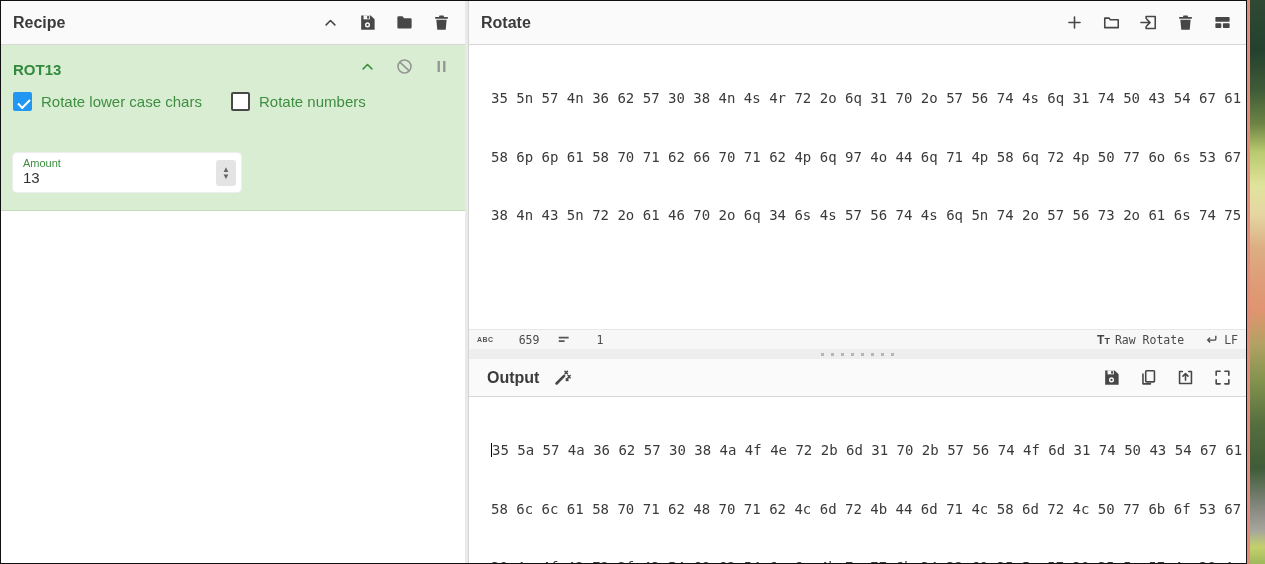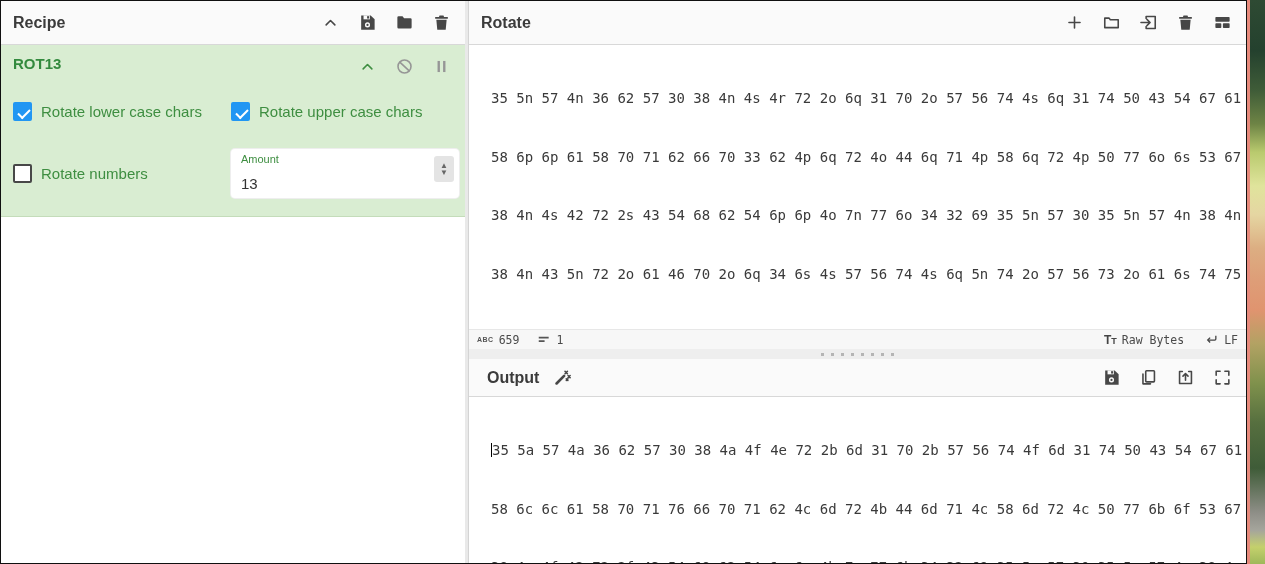--- a/index.html
+++ b/index.html
@@ -29,34 +29,34 @@
   .icon .st { fill:none; stroke:#474747; stroke-width:2; stroke-linecap:round; stroke-linejoin:round; }
   .icon .fl { fill:#474747; }
   .icon .mute { stroke:#969696; }
   .icon .gr { stroke:#3e8e41; }
 
   
   .recipe-panel { width:464px; flex:none; display:flex; flex-direction:column; background:#fff; }
   .gutter-v { width:4px; flex:none; background:#e9e9e9; border-right:1px solid #d4d4d4; }
 
   .op-block { background:#d9edd2; border-bottom:1px solid #c4dcba; padding:10px 12px 18px; }
-  .op-head { display:flex; align-items:flex-start; margin-bottom:24px; }
+  .op-head { display:flex; align-items:flex-end; margin-bottom:14px; }
   .op-title { font-size:15px; font-weight:bold; color:#338a3e; }
-  .op-args { display:grid; grid-template-columns:218px 1fr; row-gap:28px; align-items:center; }
+  .op-args { display:grid; grid-template-columns:218px 1fr; row-gap:42px; align-items:center; }
   .cb-row { display:flex; align-items:center; cursor:pointer; }
   .cb { width:19px; height:19px; border-radius:2px; margin-right:9px; flex:none;
         background:#fff; border:2px solid #484848; position:relative; }
   .cb.checked { background:#2196f3; border-color:#2196f3; }
   .cb.checked::after { content:""; position:absolute; left:3px; top:5px; width:10px; height:5px;
         border-left:2.5px solid #fff; border-bottom:2.5px solid #fff; transform:rotate(-45deg); }
   .cb-label { font-size:15px; color:#3e8e41; }
 
   .amount-field { position:relative; width:228px; background:#fff; border-radius:4px;
         padding:4px 30px 5px 10px; box-shadow:0 0 0 1px #eee; }
-  .amount-label { display:block; font-size:11px; color:#3e8e41; margin-bottom:10px; }
+  .amount-label { display:block; font-size:11px; color:#3e8e41; margin-bottom:0; }
   .amount-input { border:none; outline:none; width:100%; font-size:15px; color:#333;
         font-family:"Liberation Sans",sans-serif; background:transparent; }
   .stepper { position:absolute; right:5px; top:7px; width:20px; height:26px; background:#e4e4e4;
         border-radius:3px; display:flex; flex-direction:column; align-items:center;
         justify-content:center; cursor:pointer; color:#666; }
   .stepper span { font-size:8px; line-height:7px; }
 
   .recipe-empty { flex:1; background:#fff; }
 
   
@@ -65,21 +65,21 @@
         line-height:19.5px; color:#3a3a3a; padding:5px 22px; white-space:pre; overflow:hidden;
         background:#fff; cursor:text; }
   .input-area { height:284px; flex:none; }
   .output-area { flex:1; }
   .caret { display:inline-block; width:1px; height:14px; background:#000;
         vertical-align:-2px; }
 
   .input-footer { height:20px; flex:none; background:#f7f7f7; border-top:1px solid #e7e7e7;
         display:flex; align-items:center; padding:0 8px;
         font-family:"DejaVu Sans Mono","Liberation Mono",monospace; font-size:11.5px; color:#4a4a4a; }
-  .stat { display:flex; align-items:center; margin-right:18px; }
+  .stat { display:flex; align-items:center; margin-right:18px;gap:20px; }
   .stat .sicon { margin-right:5px; display:flex; align-items:center; }
   .abc-glyph { font-size:7px; font-weight:bold; letter-spacing:0.5px; color:#555;
         font-family:"Liberation Sans",sans-serif; }
   .fsel { display:flex; align-items:center; margin-left:20px; cursor:pointer; }
   .fsel .sicon { margin-right:5px; display:flex; align-items:center; }
   .tt-glyph { font-weight:bold; color:#444; font-family:"Liberation Sans",sans-serif;text-align:right; }
   .tt-glyph .big { font-size:12px; } .tt-glyph .small { font-size:9px; }
 
   .splitter { height:10px; flex:none; background:#eeeeee; display:flex; align-items:center;
         justify-content:center; cursor:row-resize; }
@@ -144,24 +144,20 @@
             <svg class="icon" viewBox="0 0 24 24">
                 <rect x="7" y="5" width="3" height="14" fill="#969696"></rect>
                 <rect x="14" y="5" width="3" height="14" fill="#969696"></rect>
               </svg>
           </button>
         </div>
         <div class="op-args">
           <label class="cb-row">
             <span class="cb checked"></span>
             <span class="cb-label">Rotate lower case chars</span>
-          </label>
-          <label class="cb-row">
-            <span class="cb checked"></span>
-            <span class="cb-label">Rotate upper case chars</span>
           </label>
           <label class="cb-row">
             <span class="cb"></span>
             <span class="cb-label">Rotate numbers</span>
           </label>
           <div class="amount-field">
             <span class="amount-label">Amount</span>
             <input class="amount-input" value="13" style="">
             <span class="stepper">
                 <span>▲</span>
@@ -206,22 +202,21 @@
           <svg class="icon" viewBox="0 0 24 24">
               <rect class="fl" x="3" y="5" width="18" height="6" rx="1"></rect>
               <rect class="fl" x="3" y="13" width="7.5" height="6" rx="1"></rect>
               <rect class="fl" x="12.5" y="13" width="8.5" height="6" rx="1"></rect>
             </svg>
         </button>
       </div>
 
       <div class="code-area input-area">
         <div><span>35 5n 57 4n 36 62 57 30 38 4n 4s 4r 72 2o 6q 31 70 2o 57 56 74 4s 6q 31 74 50 43 54 67 61</span></div>
-        <div><span>58 6p 6p 61 58 70 71 62 66 70 33 62 4p 6q 72 4o 44 6q 71 4p 58 6q 72 4p 50 77 6o 6s 53 67</span></div>
-        <div><span>38 4n 4s 42 72 2s 43 54 68 62 54 6p 6p 4o 7n 77 6o 34 32 69 35 5n 57 30 35 5n 57 4n 38 4n</span></div>
+        <div><span>58 6p 6p 61 58 70 71 62 66 70 71 62 4p 6q 97 4o 44 6q 71 4p 58 6q 72 4p 50 77 6o 6s 53 67</span></div>
         <div><span>38 4n 43 5n 72 2o 61 46 70 2o 6q 34 6s 4s 57 56 74 4s 6q 5n 74 2o 57 56 73 2o 61 6s 74 75</span></div>
         
         
         
       </div>
 
       <div class="input-footer">
         <span class="stat">
           <span class="sicon">
               <span class="abc-glyph">ABC</span>
@@ -234,21 +229,21 @@
                 <path d="M3 8h17M3 14h10" stroke="#555" stroke-width="3" fill="none"></path>
               </svg>
           </span>
           <span>1</span>
         </span>
         <span class="spacer"></span>
         <span class="fsel">
           <span class="sicon">
               <span class="tt-glyph"><span class="big">T</span><span class="small">T</span></span>
             </span>
-          <span>Raw Bytes</span>
+          <span>Raw Rotate</span>
         </span>
         <span class="fsel">
           <span class="sicon">
             <svg width="15" height="13" viewBox="0 0 24 24">
                 <path d="M20 5v6a2 2 0 0 1-2 2H6" fill="none" stroke="#444" stroke-width="2.4"></path>
                 <path d="M9.5 8.5 5 13l4.5 4.5" fill="none" stroke="#444" stroke-width="2.4"></path>
               </svg>
           </span>
           <span>LF</span>
         </span>
@@ -297,21 +292,21 @@
         </button>
         <button class="hbtn" title="Maximise output pane">
           <svg class="icon" viewBox="0 0 24 24">
               <path class="st" d="M4 9V4h5M15 4h5v5M20 15v5h-5M9 20H4v-5"></path>
             </svg>
         </button>
       </div>
 
       <div class="code-area output-area">
         <div><span class="caret"></span><span>35 5a 57 4a 36 62 57 30 38 4a 4f 4e 72 2b 6d 31 70 2b 57 56 74 4f 6d 31 74 50 43 54 67 61</span></div>
-        <div><span>58 6c 6c 61 58 70 71 76 66 70 71 62 4c 6d 72 4b 44 6d 71 4c 58 6d 72 4c 50 77 6b 6f 53 67</span></div>
+        <div><span>58 6c 6c 61 58 70 71 62 48 70 71 62 4c 6d 72 4b 44 6d 71 4c 58 6d 72 4c 50 77 6b 6f 53 67</span></div>
         <div><span>38 4a 4f 42 72 2f 43 54 68 62 54 6c 6c 4b 7a 77 6b 34 32 69 35 5a 57 30 35 5a 57 4a 38 4a</span></div>
         
         
         
         
         
       </div>
 
     </main>
   </div>

